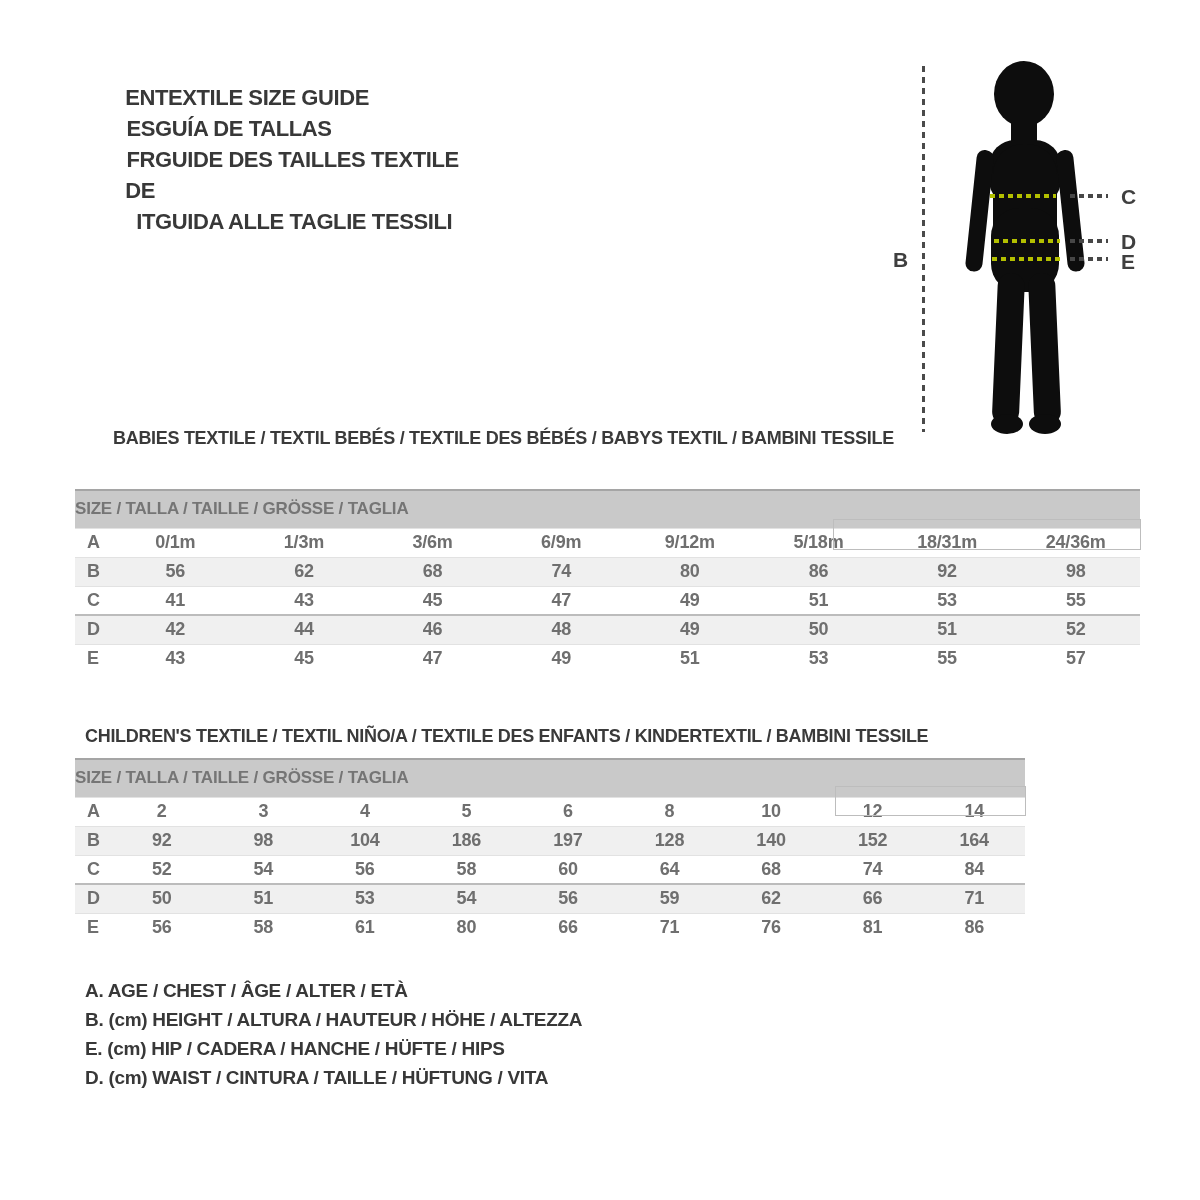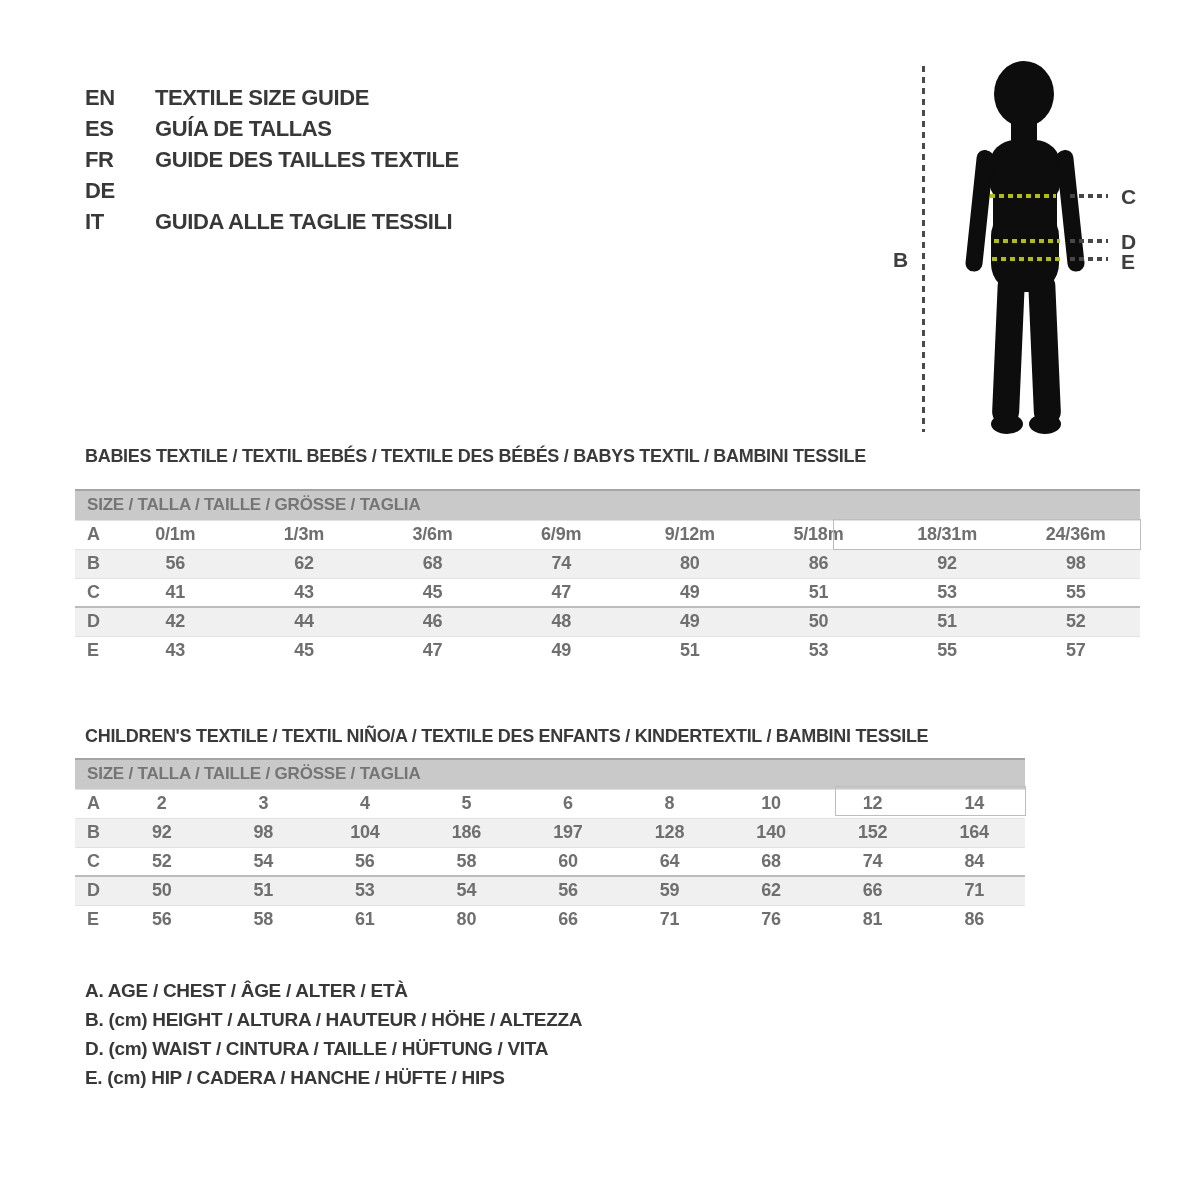--- a/index.html
+++ b/index.html
@@ -5,21 +5,21 @@
   * { margin:0; padding:0; box-sizing:border-box; }
   html,body { background:#ffffff; }
   body { font-family:"Liberation Sans", sans-serif; }
   #canvas {
     position:relative; width:1200px; height:1200px; background:#ffffff;
     overflow:hidden; color:#3a3a3a;
   }
 
   
   #language-list { position:absolute; left:85px; top:82px; }
-  .lang-row { display:flex; height:31px; align-items:center; }
+  .lang-row { display:flex; height:31px; align-items:center;text-align:right; }
   .lang-code, .lang-title {
     font-size:22px; font-weight:bold; color:#383838; letter-spacing:-0.4px;
     white-space:nowrap;
   }
   .lang-code { width:70px; }
 
   
   #figure-area { position:absolute; left:860px; top:40px; width:330px; height:420px; }
   .dash-vert {
     position:absolute; width:3px;
@@ -42,21 +42,21 @@
   .section-heading {
     position:absolute; left:85px; font-size:18px; font-weight:bold;
     color:#3a3a3a; letter-spacing:-0.3px; white-space:nowrap;
   }
 
   
   .size-table { position:absolute; left:75px; }
   .size-table table { border-collapse:collapse; table-layout:fixed; width:100%; }
   .size-table thead th {
     background:#c9c9c9; border-top:2px solid #a5a5a5;
-    height:30px; text-align:left; padding-left:12px;
+    height:38px; text-align:left; padding-left:0;
     font-size:17px; font-weight:bold; color:#757575; letter-spacing:-0.2px;
     white-space:nowrap;
   }
   .size-table tbody tr { height:29px; border-top:1px solid #e2e2e2; }
   .size-table tbody tr.stripe { background:#f0f0f0; }
   .size-table tbody tr.dark-top { border-top:2px solid #bcbcbc; }
   .size-table th.row-label {
     text-align:left; padding-left:12px; font-size:18px; font-weight:bold;
     color:#6f6f6f;
   }
@@ -127,21 +127,21 @@
 
     <div class="dots-green" style="left:134px; top:199px; width:66px;"></div>
     <div class="dots-black" style="left:210px; top:199px; width:38px;"></div>
     <div class="measure-label" style="left:261px; top:190px;">D</div>
 
     <div class="dots-green" style="left:132px; top:217px; width:68px;"></div>
     <div class="dots-black" style="left:210px; top:217px; width:38px;"></div>
     <div class="measure-label" style="left:261px; top:210px;">E</div>
   </div>
 
-  <div class="section-heading" style="top:446px;">BABIES TEXTILE / TEXTIL BEBÉS / TEXTILE DES BÉBÉS / BABYS TEXTIL  / BAMBINI TESSILE</div>
+  <div class="section-heading" style="top:428px;margin-left:28px;">BABIES TEXTILE / TEXTIL BEBÉS / TEXTILE DES BÉBÉS / BABYS TEXTIL  / BAMBINI TESSILE</div>
 
   <div class="size-table" style="top:489px; width:1065px;">
     <table>
       <colgroup>
           <col style="width:36px;">
         </colgroup>
       <thead>
         <tr>
             <th id="babies-head-cell" colspan="9">SIZE / TALLA / TAILLE / GRÖSSE / TAGLIA</th>
           </tr>
@@ -281,17 +281,17 @@
             <td>86</td>
           </tr>
         </tbody>
     </table>
   </div>
   <div class="highlight-box" style="left:835px; top:786px; width:191px; height:30px;"></div>
 
   <div id="legend">
       <div class="legend-line">A. AGE / CHEST / ÂGE / ALTER / ETÀ</div>
       <div class="legend-line">B. (cm) HEIGHT / ALTURA / HAUTEUR / HÖHE / ALTEZZA</div>
+      <div class="legend-line">E. (cm) HIP / CADERA / HANCHE / HÜFTE / HIPS</div>
       <div class="legend-line">D. (cm) WAIST / CINTURA / TAILLE / HÜFTUNG / VITA</div>
-      <div class="legend-line">E. (cm) HIP / CADERA / HANCHE / HÜFTE / HIPS</div>
     </div>
 
 </div>
 
 </body></html>

